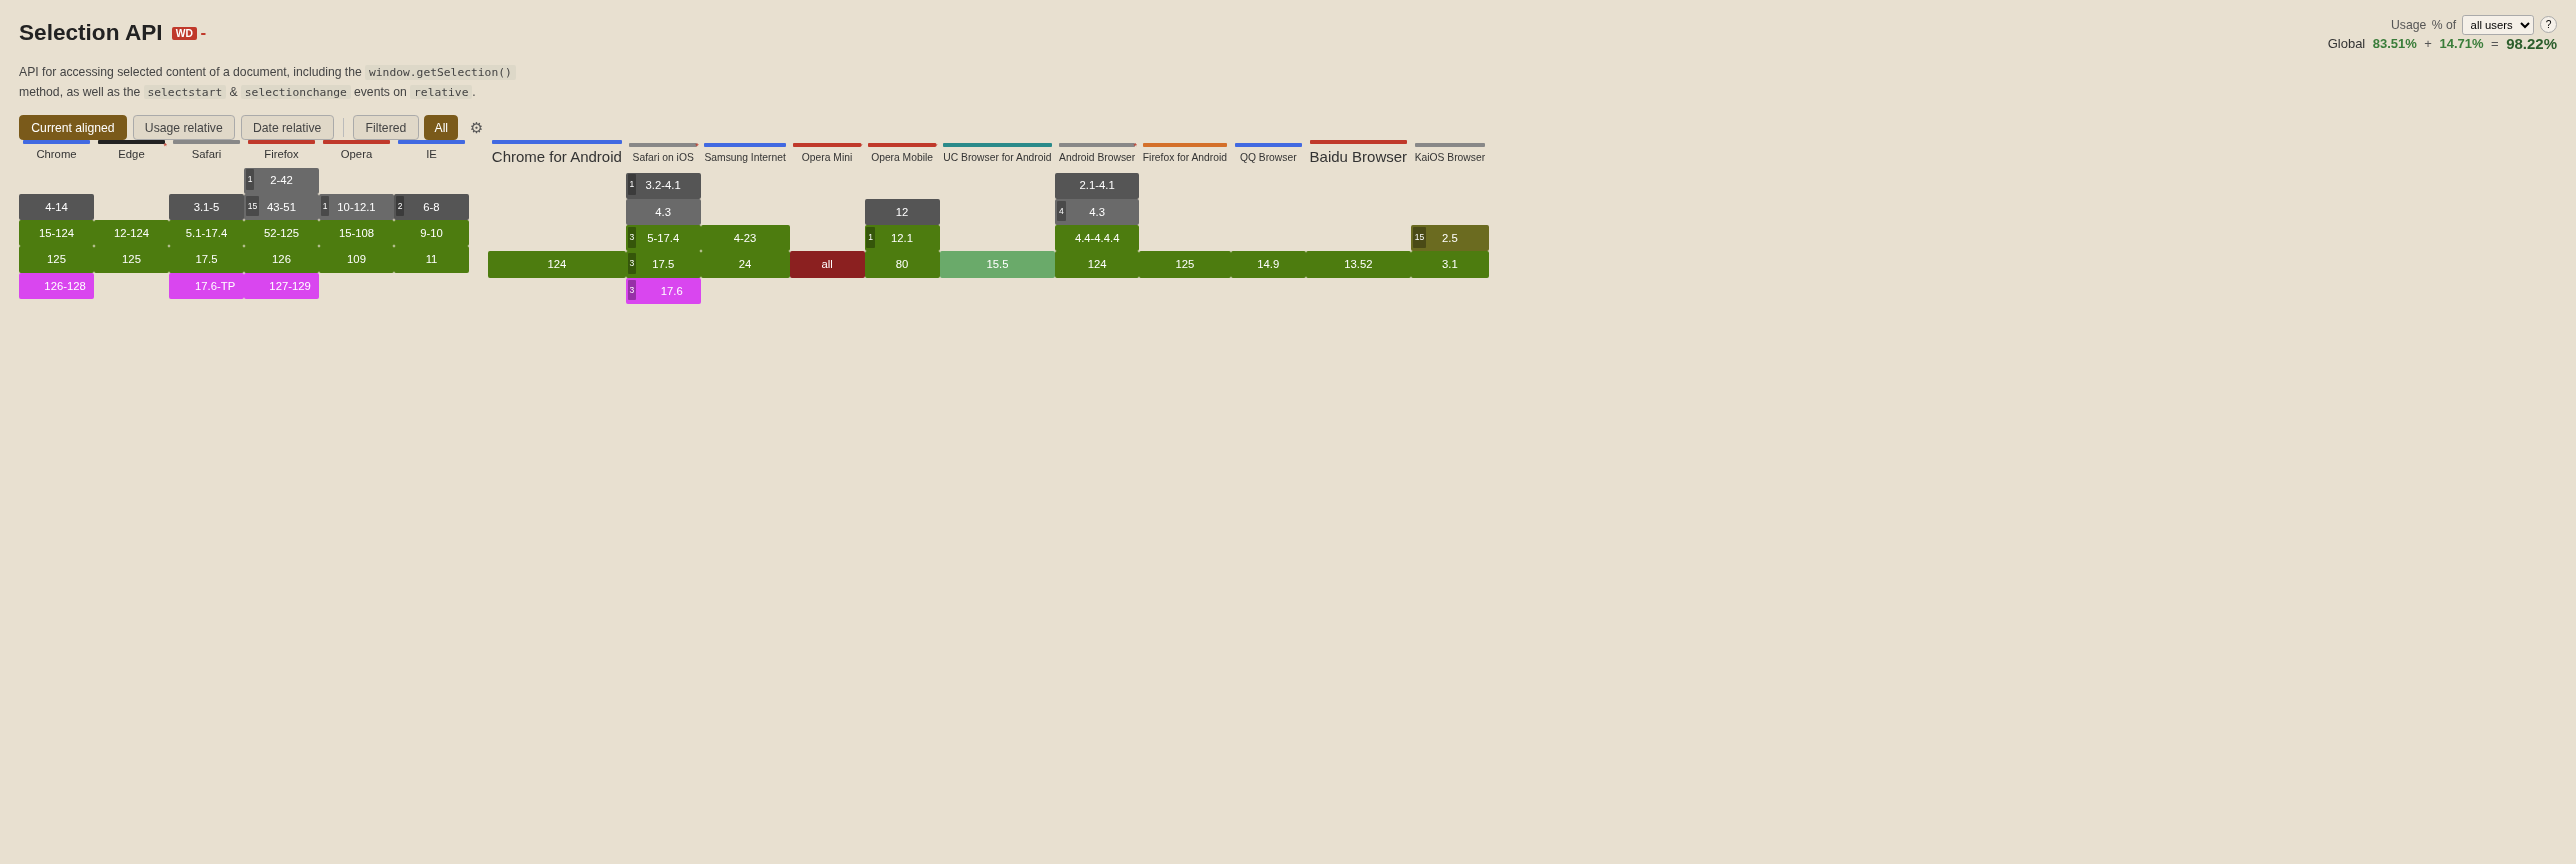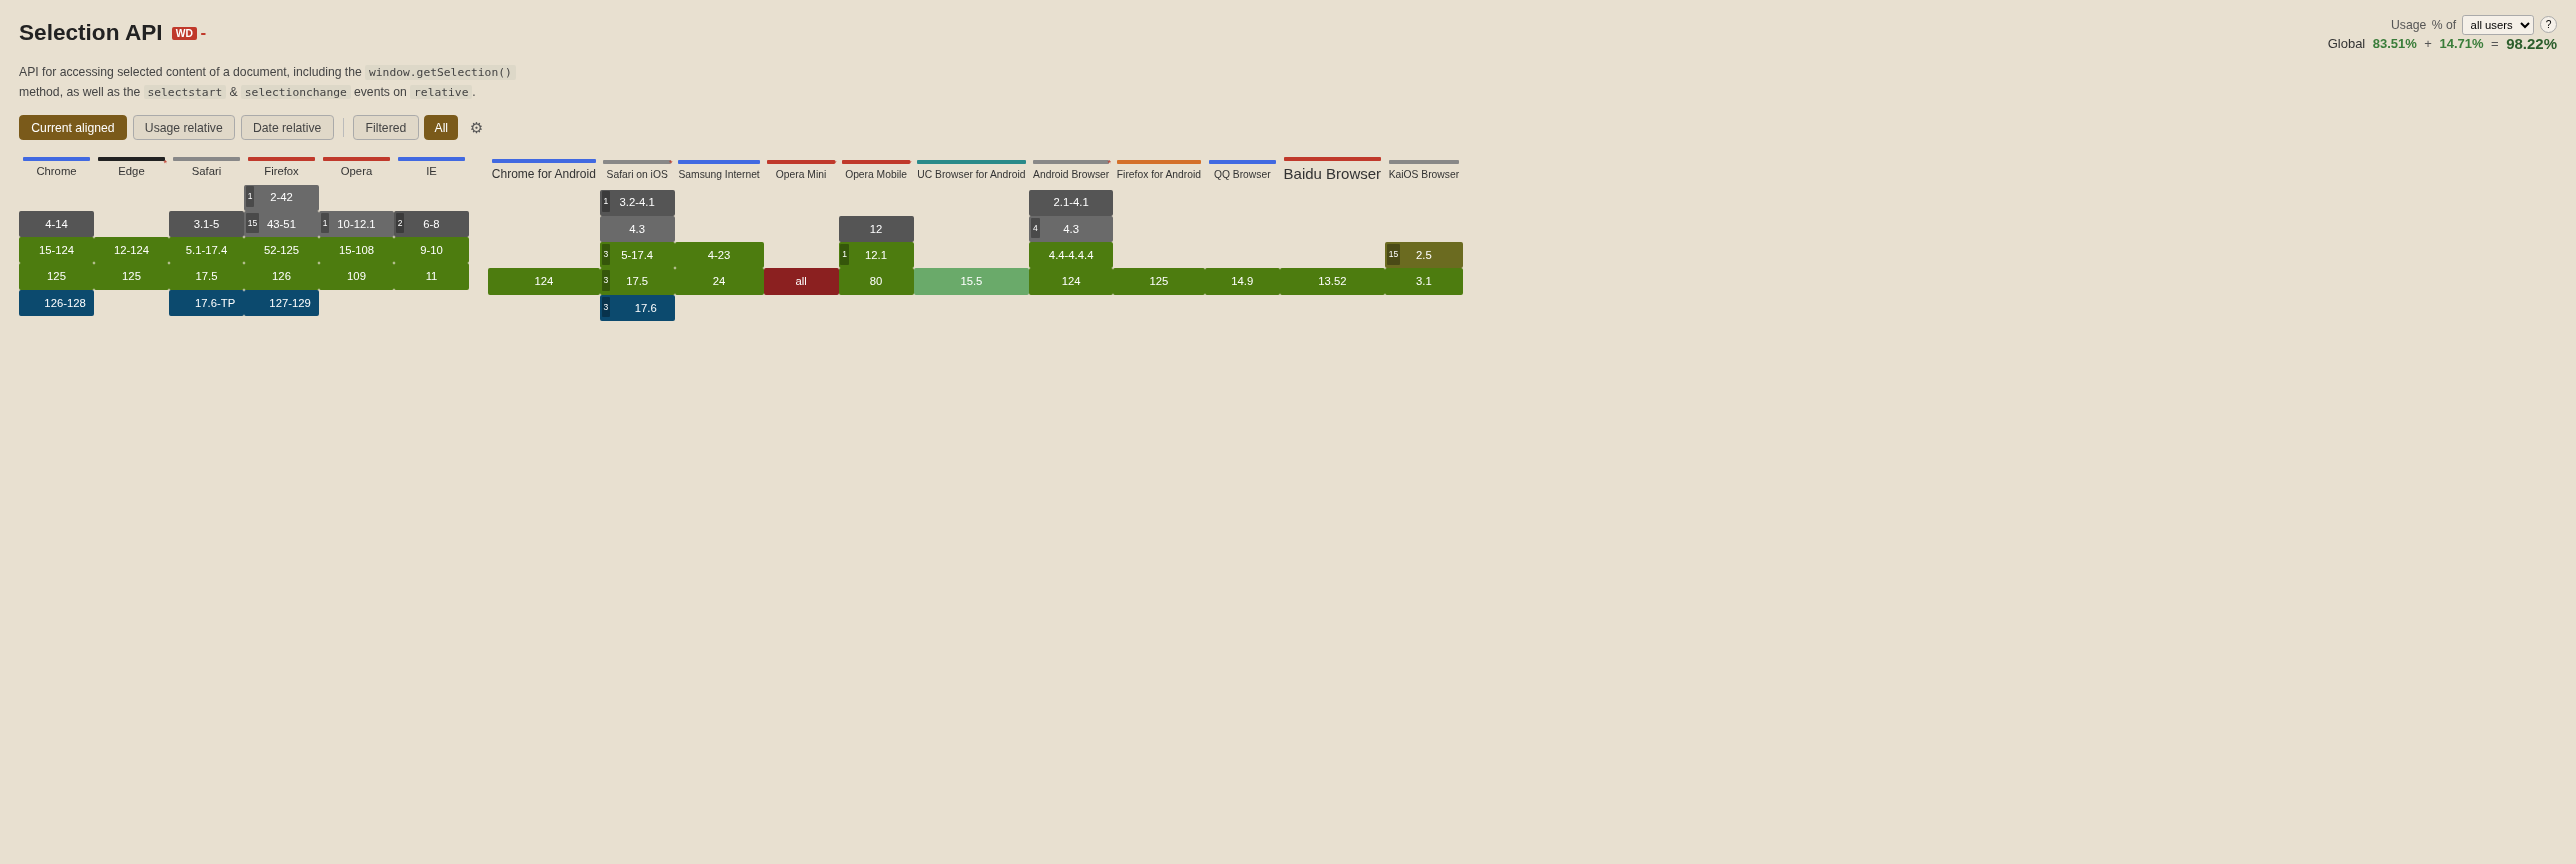--- a/index.html
+++ b/index.html
@@ -20,37 +20,37 @@
     .usage-row { display: flex; align-items: center; gap: 5.6px; justify-content: flex-end; font-size: 12.2px; color: #555; }
     .usage-select { border: 0.9px solid #aaa; background: #f5f0e8; padding: 1.9px 3.8px; font-size: 11.3px; border-radius: 2.8px; }
     .help-btn { border: 0.9px solid #aaa; background: #f5f0e8; width: 17px; height: 17px; border-radius: 50%; font-size: 10.3px; cursor: pointer; display: flex; align-items: center; justify-content: center; }
     .global-row { display: flex; align-items: center; gap: 7.5px; justify-content: flex-end; font-size: 13px; }
     .global-label { color: #333; font-weight: 500; }
     .stat-green { color: #3a7d3a; font-weight: 600; }
     .stat-plus { color: #555; }
     .stat-total { color: #2c5e2c; font-weight: 700; font-size: 15px; }
     .description { font-size: 12.2px; color: #444; line-height: 1.6; margin-bottom: 13px; max-width: 526px; }
     code { background: #ddd8c8; padding: 0.9px 3.8px; border-radius: 1.9px; font-family: monospace; font-size: 11.3px; }
-    .controls { display: flex; align-items: center; gap: 5.6px; margin-bottom: 17px; }
+    .controls { display: flex; align-items: center; gap: 5.6px; }
     .btn { padding: 4.7px 11.3px; border-radius: 3.8px; border: 0.9px solid #aaa; cursor: pointer; font-size: 12.2px; }
     .btn-active { background: #7a5a1a; color: white; border-color: #7a5a1a; }
     .btn-inactive { background: #e0d8c8; color: #444; }
     .btn-all { background: #7a5a1a; color: white; border-color: #7a5a1a; padding: 4.7px 9.4px; }
     .btn-filtered { background: #e0d8c8; color: #444; }
     .gear-btn { background: none; border: none; cursor: pointer; font-size: 15px; color: #555; padding: 1.9px 5.6px; }
     .separator { width: 0.9px; height: 19px; background: #bbb; margin: 0 3.8px; }
     .main-content { display: flex; gap: 19px; }
     .browsers-section { flex: 0 0 auto; }
     .mobile-section { flex: 1; }
     table { border-collapse: collapse; }
     .browser-header { text-align: center; font-size: 11.3px; font-weight: 500; color: #333; padding: 0 3.8px 7.5px; min-width: 75px; position: relative; }
     .browser-header .asterisk { color: #c0392b; font-size: 9.4px; position: absolute; top: 0; right: 1.9px; }
     .version-cell { text-align: center; padding: 2.8px 3.8px; font-size: 11.3px; border-radius: 1.9px; min-width: 75px; height: 26px; line-height: 20.7px; position: relative; }
     .cell-green-dark { background: #4d7c0f; color: white; }
-    .cell-green-med { background: #0c4a6e; color: white; padding-left: 21px; }
+    .cell-green-med { background: #d946ef; color: white; padding-left: 21px; }
     .cell-green-light { background: #6aaa6a; color: white; }
     .cell-gray { background: #6a6a6a; color: white; }
     .cell-gray-dark { background: #555; color: white; }
     .cell-red { background: #8b2020; color: white; }
     .cell-olive { background: #6b6b20; color: white; }
     .cell-empty { background: transparent; }
     .browser-bar { height: 3.8px; width: 100%; margin-bottom: 3.8px; border-radius: 0.9px; }
     .bar-blue { background: #4169e1; }
     .bar-dark { background: #222; }
     .bar-gray { background: #888; }
@@ -193,21 +193,21 @@
       </table>
     </div>
 
     <div class="mobile-section">
       <table>
         <thead>
           <tr id="mobile-header-row">
               <th class="browser-header">
     <div class="browser-bar bar-blue"></div>
     
-    <span style="font-size:12px;">Chrome for Android</span>
+    <span style="font-size:15px;">Chrome for Android</span>
   </th>
               <th class="browser-header">
     <div class="browser-bar bar-gray"></div>
     <span class="asterisk">*</span>
     <span style="font-size:10.3px;">Safari on iOS</span>
   </th>
               <th class="browser-header">
     <div class="browser-bar bar-blue"></div>
     
     <span style="font-size:10.3px;">Samsung Internet</span>

